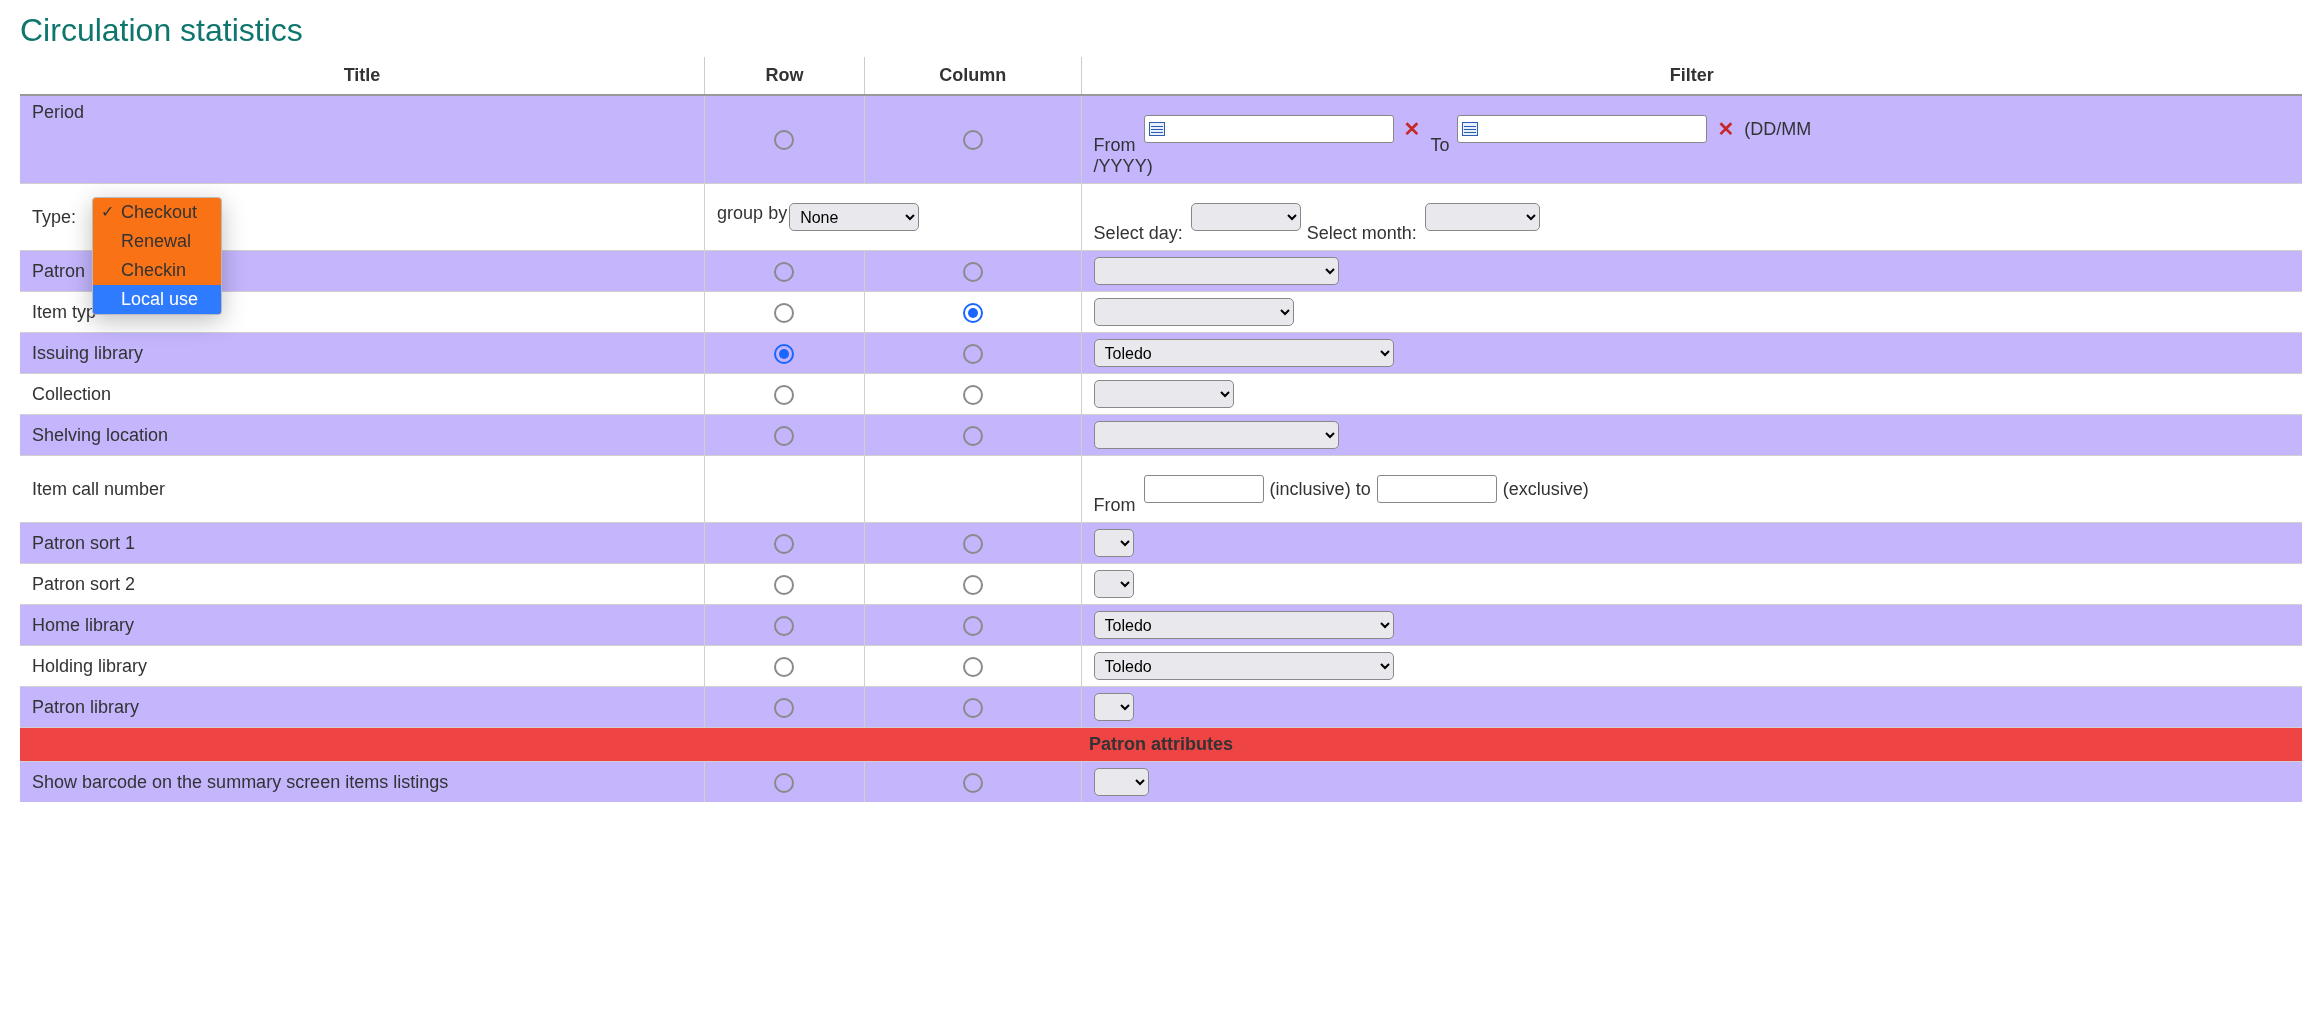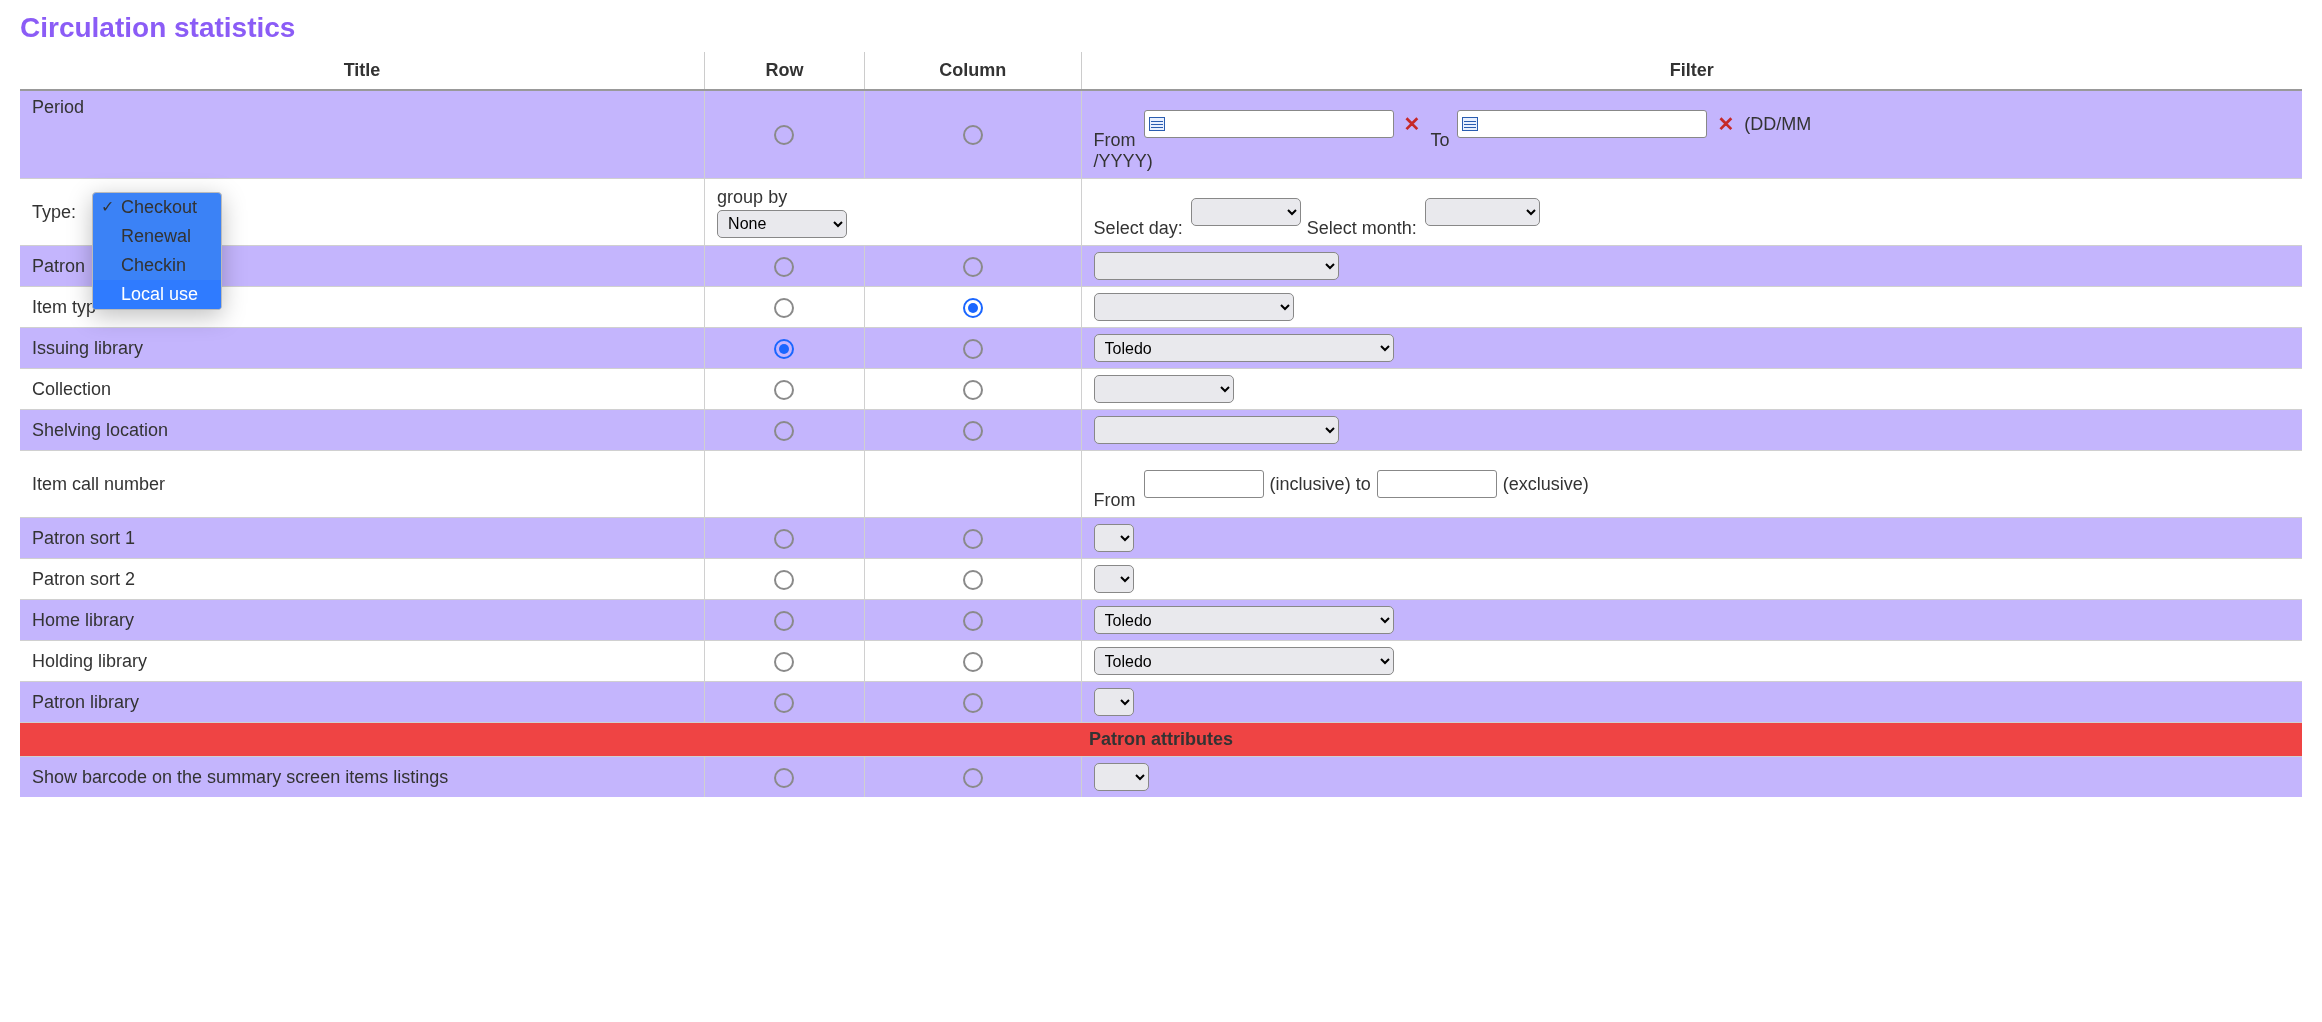--- a/index.html
+++ b/index.html
@@ -5,23 +5,23 @@
   * { box-sizing: border-box; }
   body {
     margin: 0;
     padding: 0 20px;
     font-family: -apple-system, BlinkMacSystemFont, "Segoe UI", Arial, sans-serif;
     font-size: 18px;
     color: #333;
     background: #fff;
   }
   h2.page-title {
-    font-size: 28px;
-    color: #8b5cf6;
-    font-weight: 700;
+    font-size: 32px;
+    color: #0f766e;
+    font-weight: 400;
     margin: 12px 0 8px 0;
   }
   table.stats {
     width: 100%;
     border-collapse: collapse;
     table-layout: fixed;
   }
   table.stats thead th {
     text-align: center;
     font-weight: 700;
@@ -122,26 +122,26 @@
     border-radius: 5px;
     padding: 0 6px;
   }
   input.text-small {
     height: 28px;
     font-size: 16px;
     border: 1px solid #888;
     border-radius: 3px;
     padding: 0 6px;
   }
-  .groupby-stack { display: flex; flex-direction: column; align-items: flex-start; gap: 2px; }
+  .groupby-stack { display: flex; flex-direction: row; align-items: flex-start; gap: 2px; }
   .groupby-stack .gb-label { font-size: 18px; }
   
   .dropdown-popup {
     position: absolute;
-    background: #3b82f6;
+    background: #f97316;
     border: 1px solid #bbb;
     border-radius: 4px;
     box-shadow: 0 6px 24px rgba(0,0,0,0.25);
     overflow: hidden;
     z-index: 100;
     min-width: 130px;
   }
   .dropdown-popup .opt {
     padding: 4px 18px 4px 28px;
     font-size: 18px;

